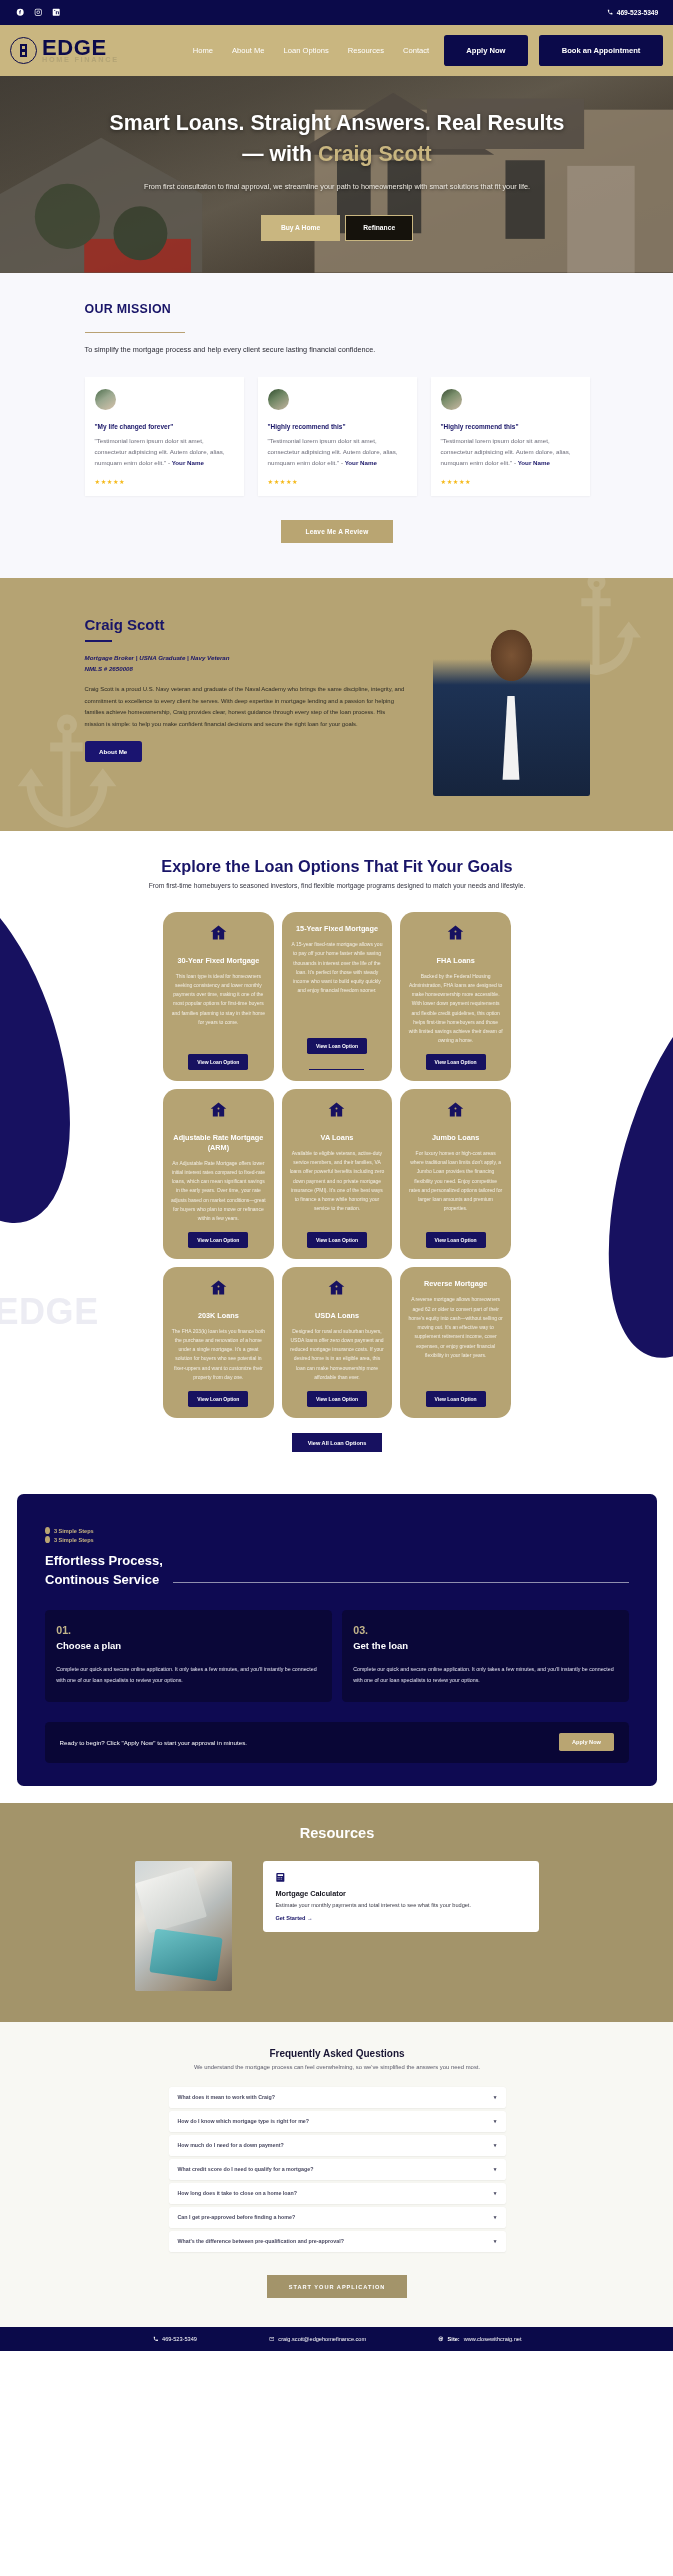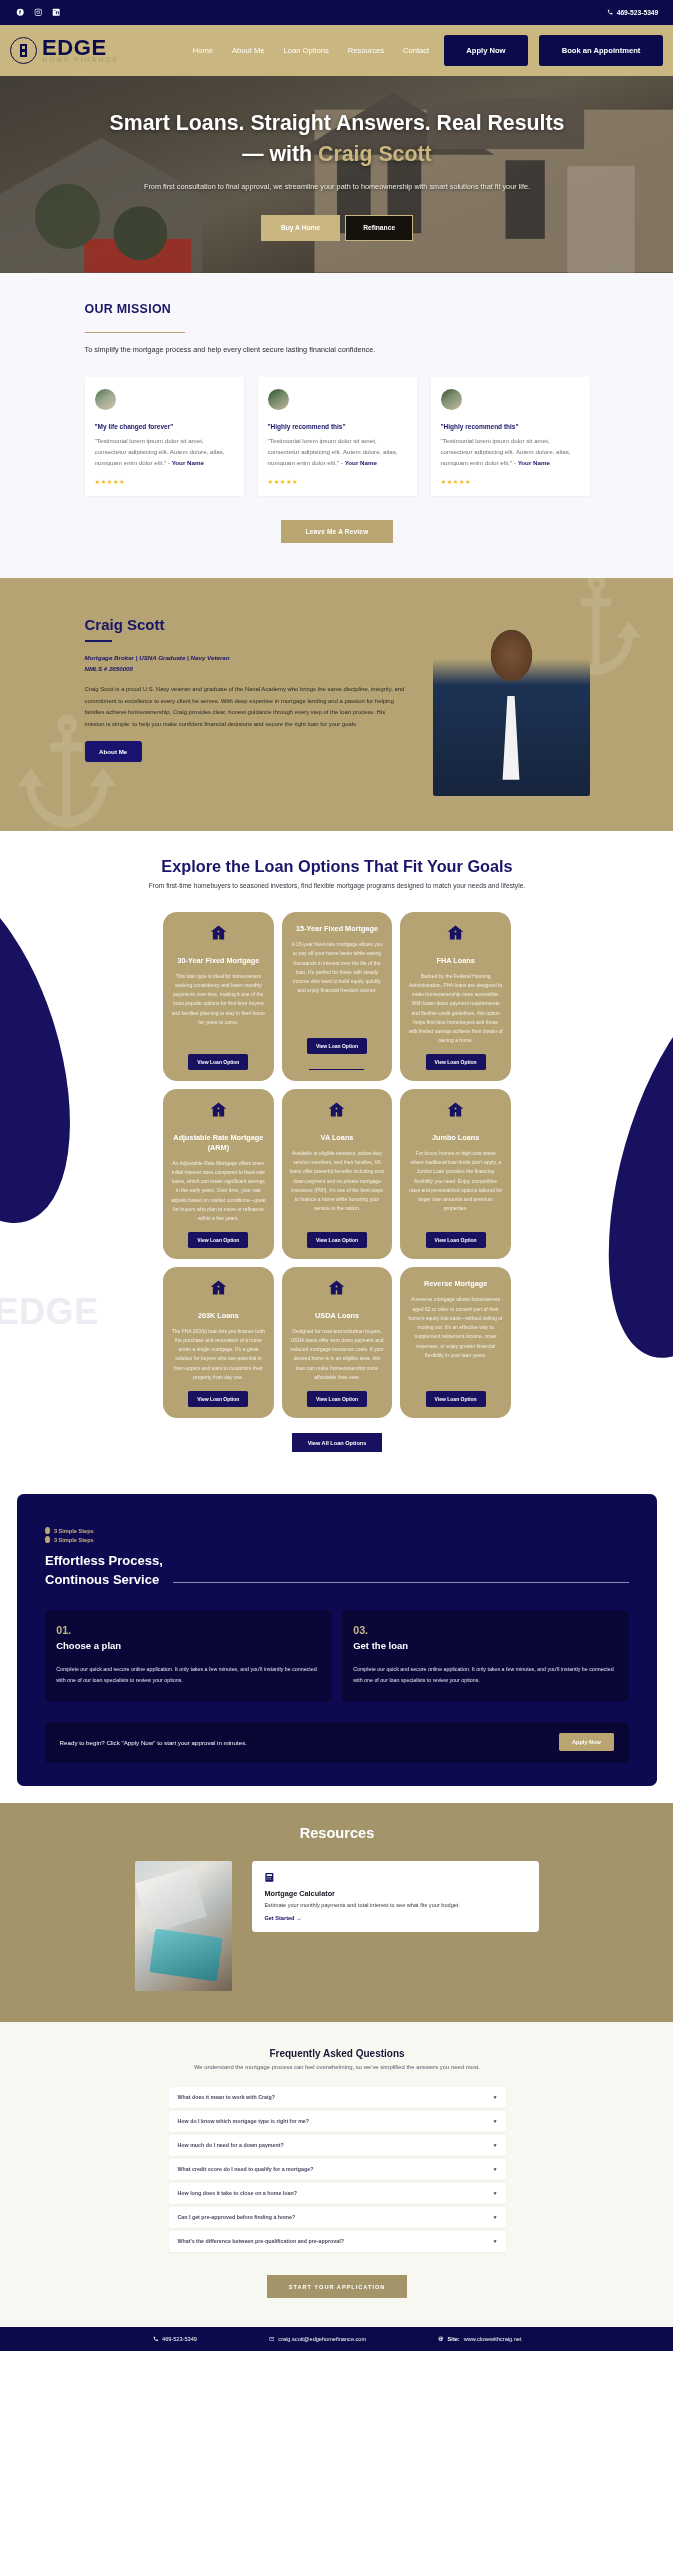--- a/index.html
+++ b/index.html
@@ -254,21 +254,21 @@
   .cta-bar span { color: #ffffff; font-size: 6.2px; }
   .btn-applynow {
     background: #b9a572; color: #fff; border: none; border-radius: 1.7px;
     padding: 6.2px 13.5px; font-size: 5.6px; font-weight: 600; cursor: pointer;
     font-family: "Liberation Sans", sans-serif;
   }
 
   
   .resources { background: #a3946a; padding: 21.3px 0 31px; }
   .res-title { text-align: center; color: #ffffff; font-size: 14.6px; font-weight: 700; }
-  .res-wrap { width: 404px; margin: 20px auto 0; display: flex; gap: 20px; }
+  .res-wrap { width: 404px; margin: 20px auto 0; display: flex; gap: 31px; }
   .res-img {
     width: 97px; height: 130px; border-radius: 1.7px; flex-shrink: 0;
     background:
       linear-gradient(140deg,#cfd6d8 0%,#e6e3dc 30%,#b7bcbb 52%,#9c8f7c 78%,#6f6152 100%);
     position: relative; overflow: hidden;
   }
   .res-img::before {
     content:""; position:absolute; left:6%; top:10%; width:62%; height:40%;
     background: linear-gradient(160deg,#f2f2ef,#c9cdca); transform: rotate(-16deg);
     border-radius: 2.2px;

